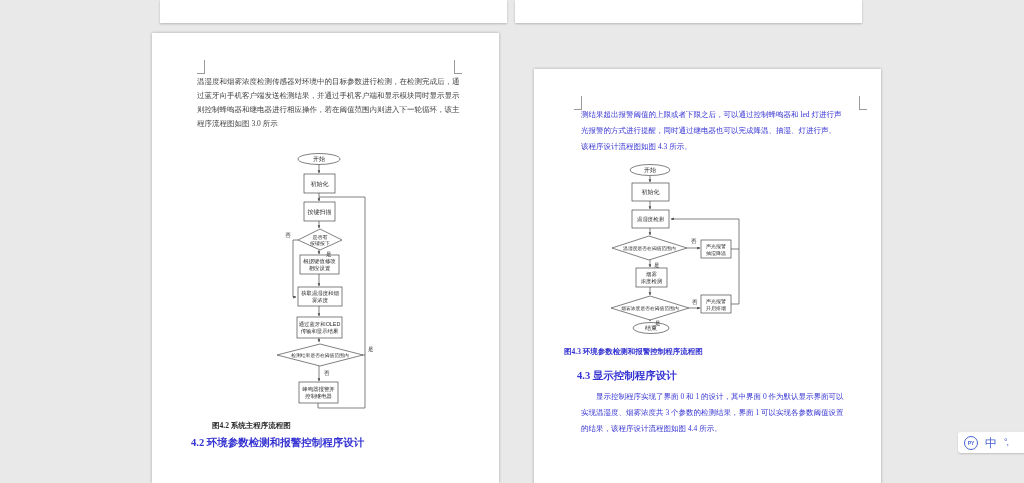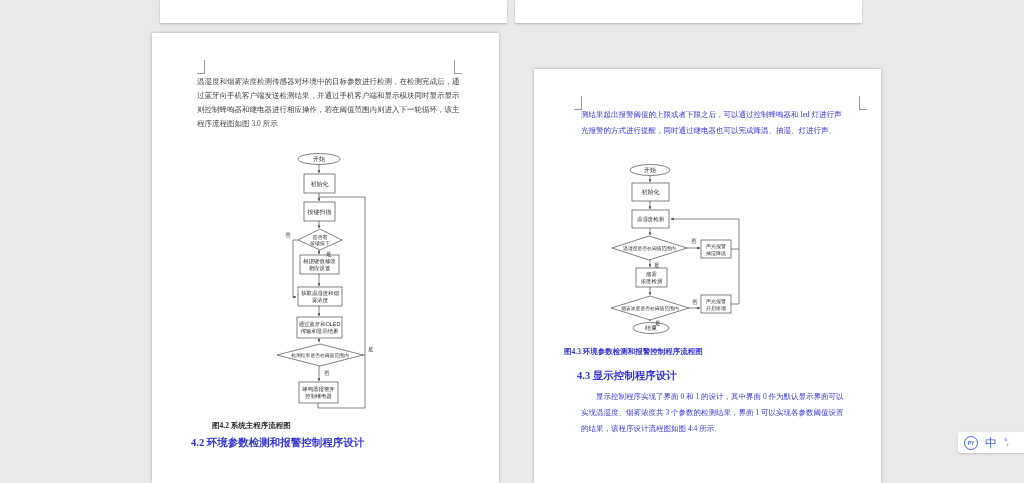--- a/index.html
+++ b/index.html
@@ -131,20 +131,21 @@
 
 </div>
 
 <div class="page page-right">
   <div class="crop-mark crop-tl" style="left:40px;top:27px;"></div>
   <div class="crop-mark crop-tr" style="left:325px;top:27px;"></div>
 
   <div class="para ink-blue" style="left:47px;top:38px;line-height:16px;">
     <div style="height:16px;">测结果超出报警阈值的上限或者下限之后，可以通过控制蜂鸣器和 led 灯进行声</div>
     <div style="height:16px;">光报警的方式进行提醒，同时通过继电器也可以完成降温、抽湿、灯进行声。</div>
+    <div style="height:16px;">该程序设计流程图如图 4.3 所示。</div>
   </div>
 
   <svg class="chart-svg" width="347" height="420">
     <defs>
       <marker id="arrR" markerWidth="5" markerHeight="5" refX="4" refY="2" orient="auto">
         <path d="M0,0 L4.5,2 L0,4 z" fill="#4a4a4a"></path>
       </marker>
     </defs>
 
     <path class="link" d="M116,107 V113" marker-end="url(#arrR)"></path>

